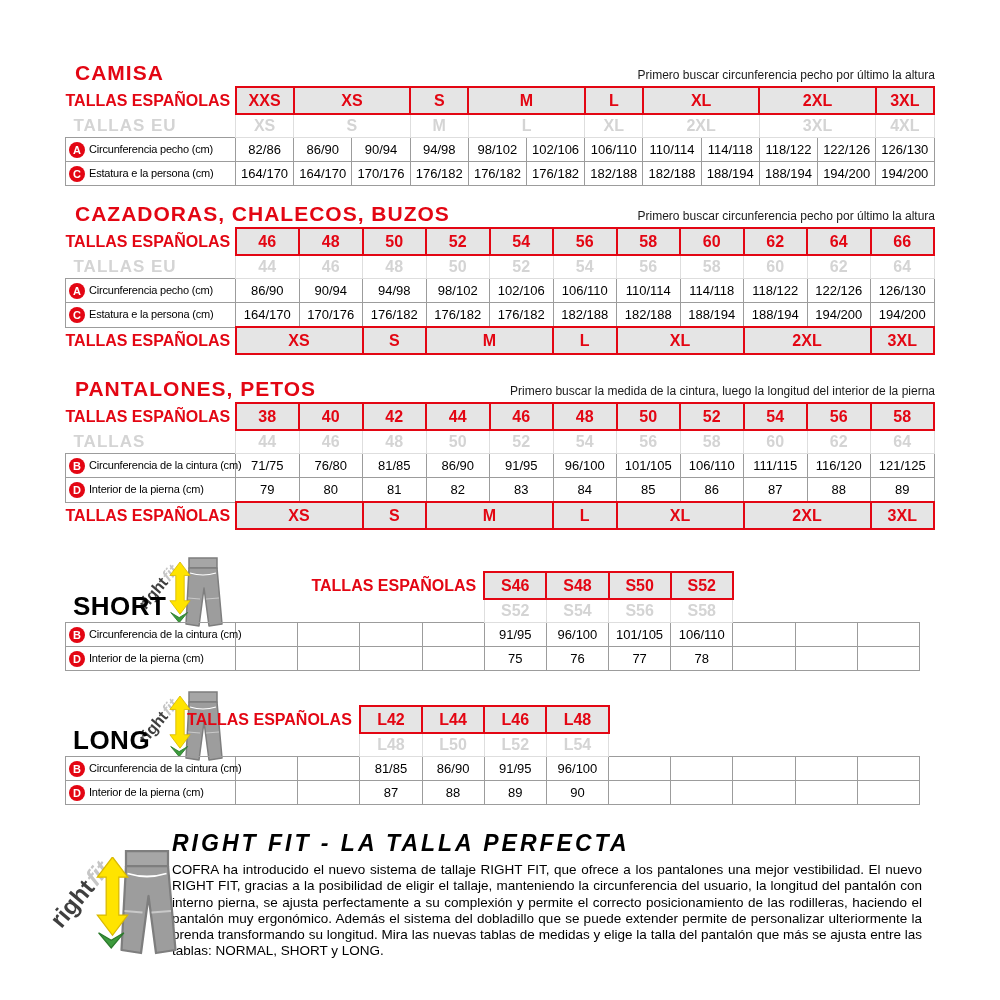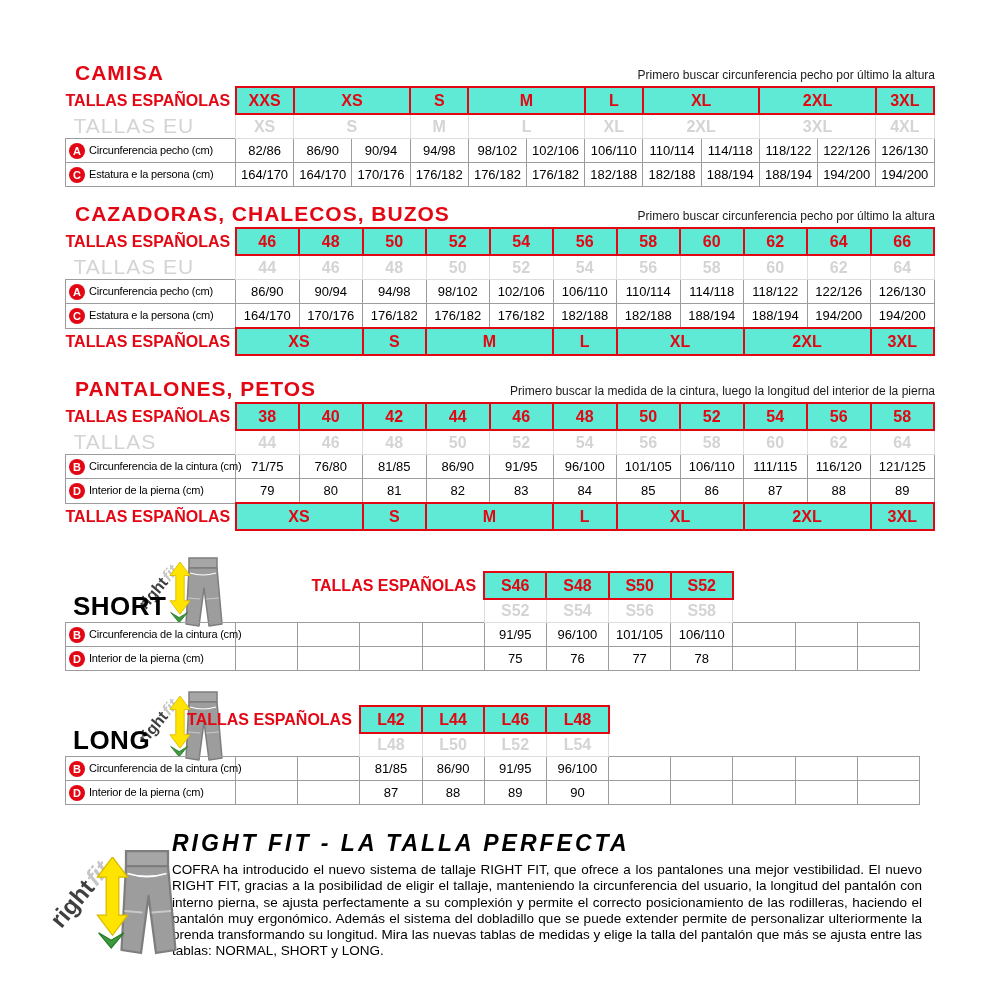--- a/index.html
+++ b/index.html
@@ -17,27 +17,27 @@
   .sec-title{color:var(--red);font-size:21px;font-weight:bold;letter-spacing:1px;margin:0;padding-left:10px;white-space:nowrap;}
   .hint{font-size:12px;color:#1a1a1a;padding-bottom:3px;white-space:nowrap;}
 
   table.t{border-collapse:collapse;table-layout:fixed;width:100%;}
   .c-label{width:170px;}
   tr.r-es td{height:25px;}
   tr.r-eu td{height:22px;}
   tr.r-d td{height:23px;}
   tr.r-bt td{height:25px;}
   td{padding:0;overflow:visible;white-space:nowrap;}
-  .hc{border:2px solid var(--red);color:var(--red);font-weight:bold;font-size:16px;text-align:center;background:#5eead4;}
+  .hc{border:2px solid var(--red);color:var(--red);font-weight:bold;font-size:16px;text-align:center;background:#e5e5e5;}
   .gc{border:1px solid #dedede;color:var(--gray);font-weight:bold;font-size:16px;text-align:center;}
   .dc{border:1px solid #9c9c9c;font-size:13px;text-align:center;color:#000;}
   .lc{border:1px solid #9c9c9c;font-size:11px;letter-spacing:-0.2px;color:#000;padding-left:3px;}
   .xl{border:none;}
   .xl.es{color:var(--red);font-weight:bold;font-size:16px;text-align:right;padding-right:7px;}
-  .xl.eu{color:var(--gray);font-weight:normal;font-size:21px;text-align:left;padding-left:8px;letter-spacing:1px;}
+  .xl.eu{color:var(--gray);font-weight:bold;font-size:17px;text-align:left;padding-left:8px;letter-spacing:1px;}
   .pad{border:none;}
   .badge{display:inline-block;width:16px;height:16px;border-radius:50%;background:var(--red);color:#fff;
          font-size:11px;font-weight:bold;line-height:16px;text-align:center;margin-right:4px;vertical-align:middle;letter-spacing:0;}
 
   .variant table.t{position:absolute;left:0;top:23px;width:855px;}
   .vname{position:absolute;left:8px;top:43px;font-size:26px;font-weight:bold;letter-spacing:0.5px;}
 
   .rf-logo{position:absolute;width:80px;height:82px;}
   .rf-logo.sm{left:80px;top:0;}
   .rf-logo.lg{left:0;top:6px;transform:scale(1.5);transform-origin:top left;}

